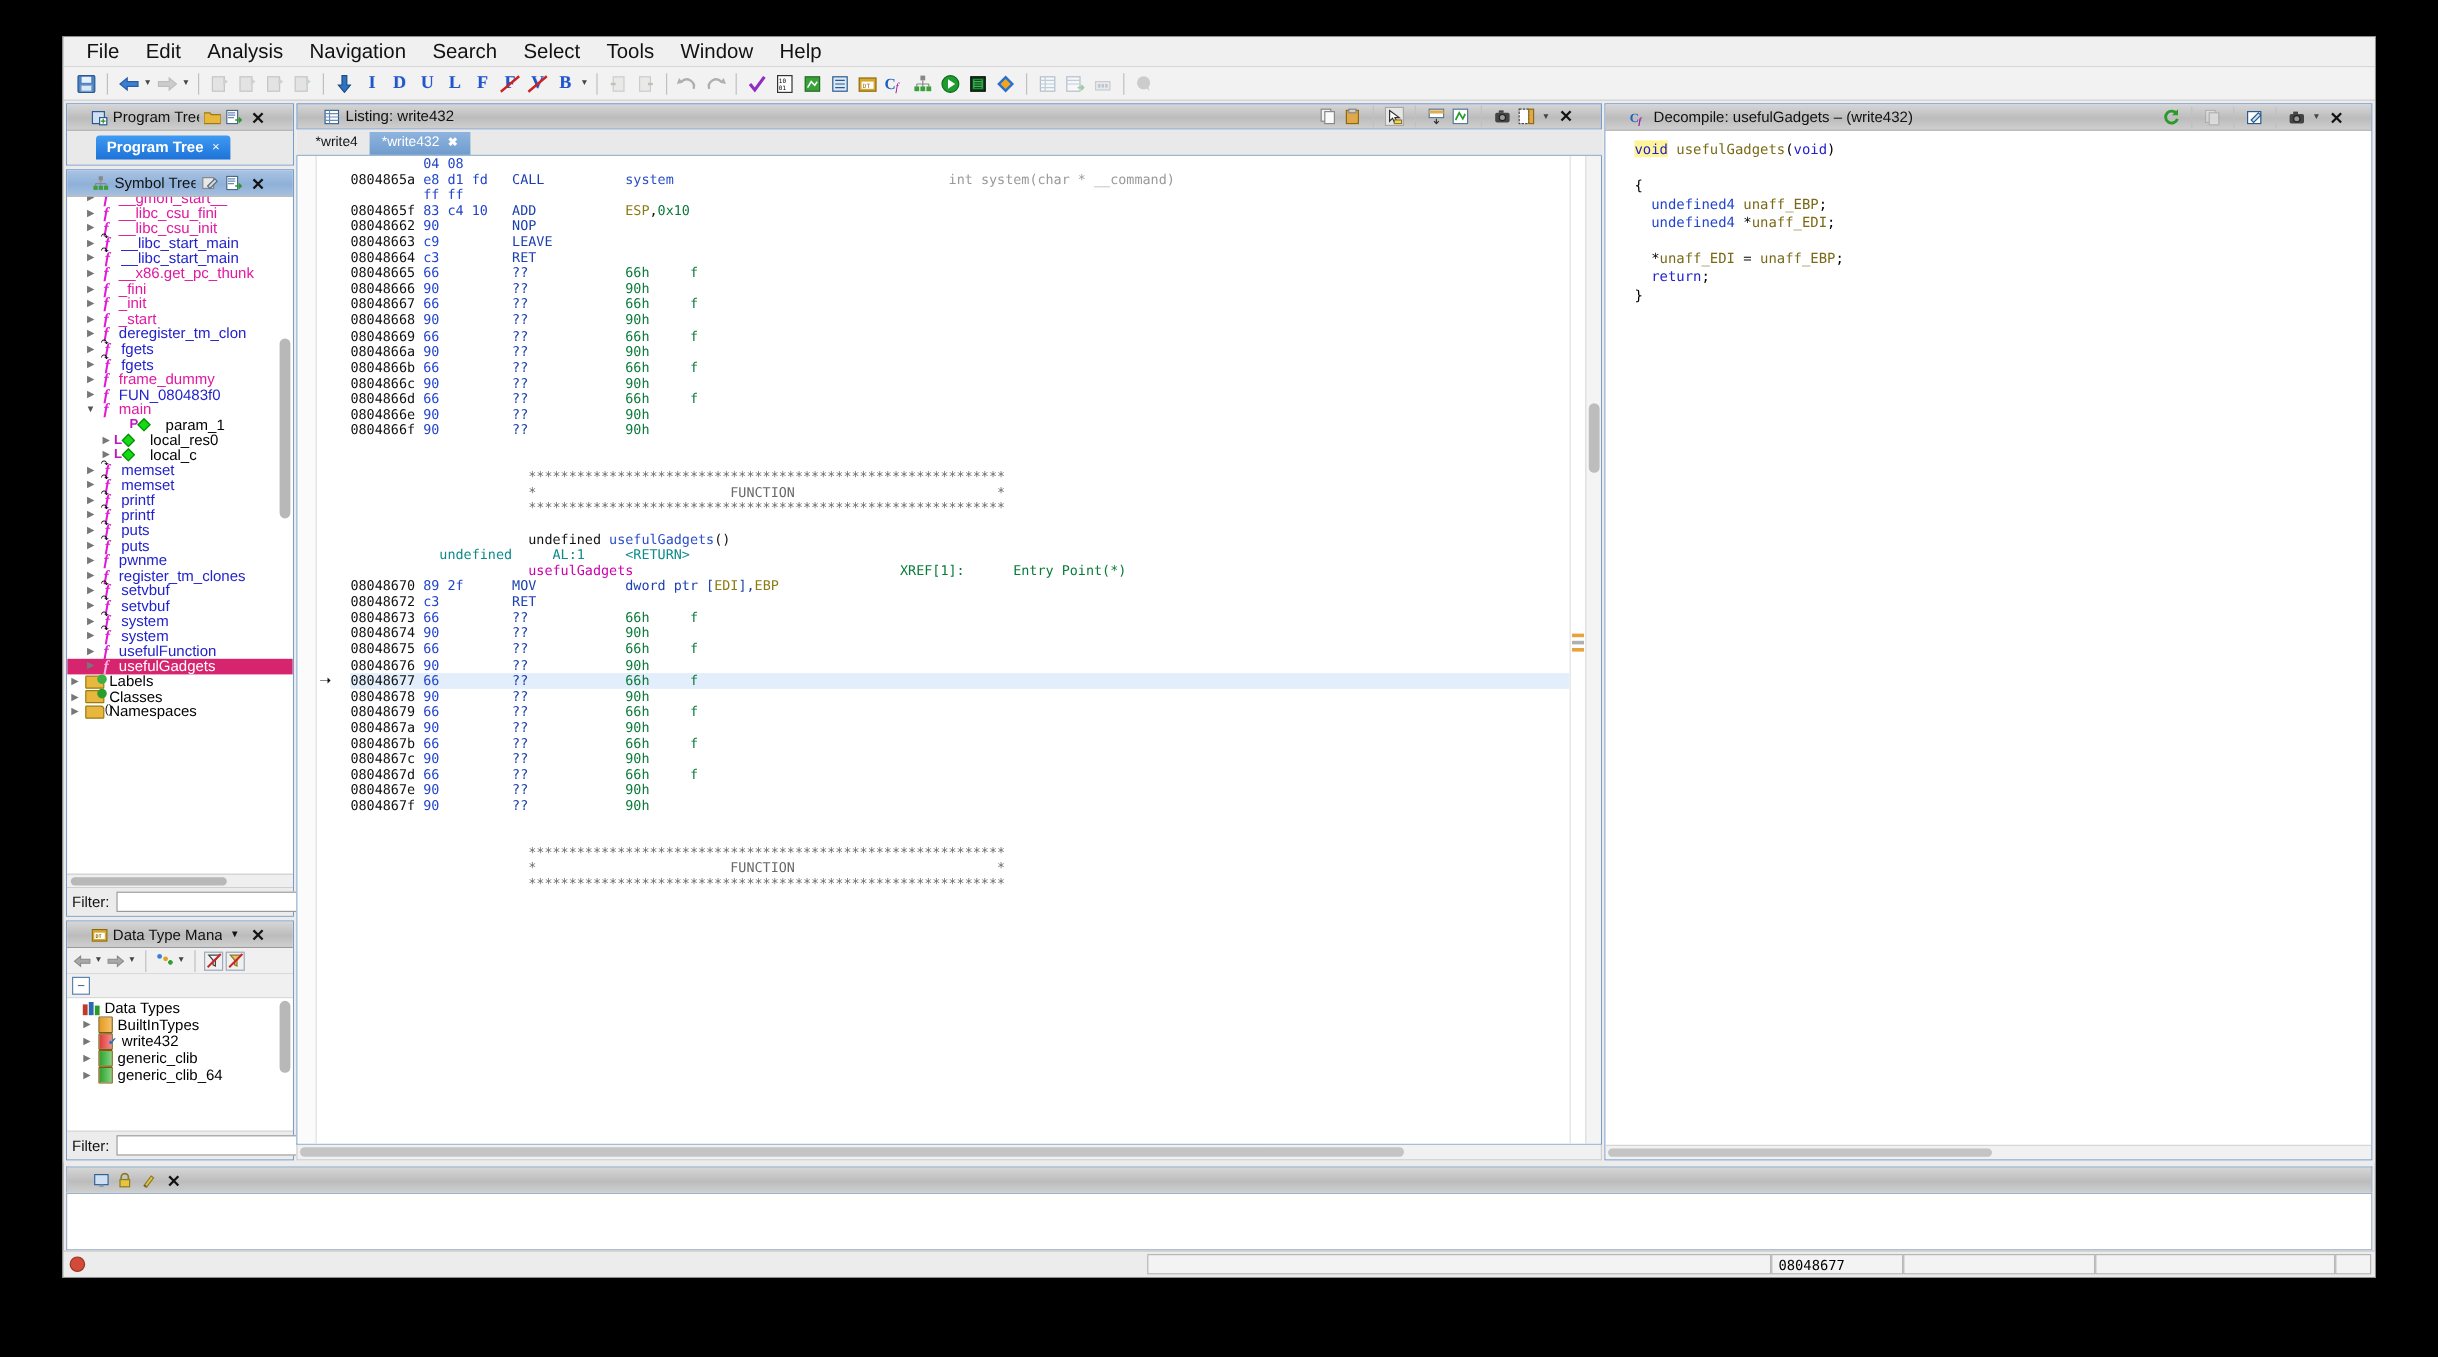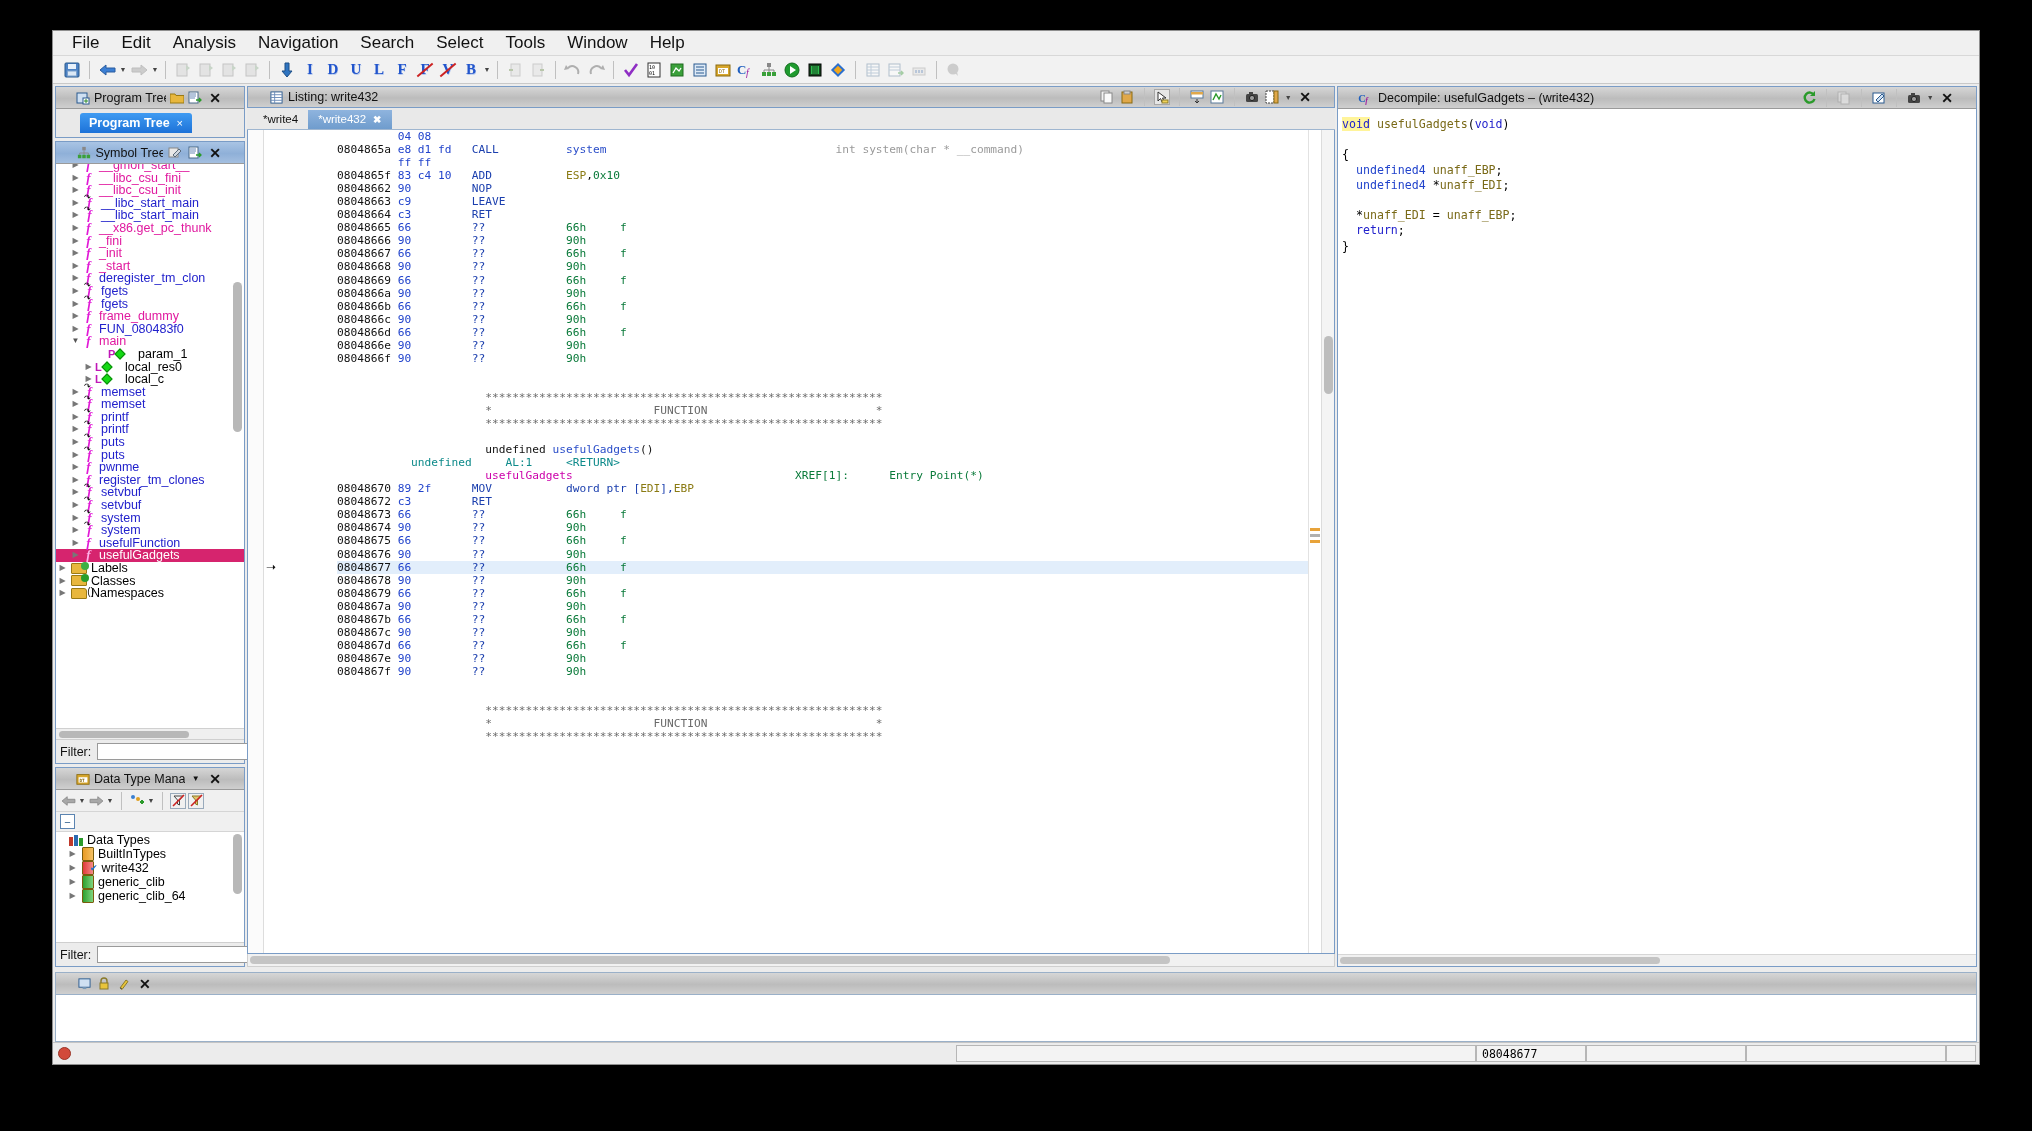--- a/index.html
+++ b/index.html
@@ -178,21 +178,21 @@
 
   .listing-wrap { flex:1 1 auto; display:flex; min-height:0; background:#fff;
                   border:1px solid #7a9cc6; border-top:none; }
   .list-margin { width: 16px; flex:0 0 16px; background:#fbfbfb; border-right:1px solid #ddd;
                  position:relative; }
   .list-area { flex:1 1 auto; position:relative; overflow:hidden; background:#fff;
                padding-left: 8px; }
   .arrow-col { width:20px; flex:0 0 20px; position:relative; background:#fff; }
   .code {
     font-family: "DejaVu Sans Mono", "Liberation Mono", monospace;
-    font-size: 11.2px; line-height: 13.05px; white-space: pre; margin-left: 45px;
+    font-size: 11.2px; line-height: 13.05px; white-space: pre;
   }
   .cl { height:13.05px; display:block; }
   .cl.hi { background:#e2eefb; }
   .addr { color:#111; }
   .byt { color:#2244cc; }
   .mnem { color:#1b3fae; }
   .reg { color:#8a7a12; }
   .num { color:#0a7a3a; }
   .cmt { color:#9a9a9a; }
   .star { color:#6a6a6a; }
@@ -203,21 +203,21 @@
   .scroll-r { width: 13px; flex:0 0 13px; background:#f4f4f4; border-left:1px solid #dcdcdc;
               position:relative; }
   .scroll-r .thumb { position:absolute; left:2px; width:9px; background:#bdbdbd; border-radius:5px;}
   .marker-col { width: 13px; flex:0 0 13px; background:#fff; border-left:1px solid #e2e2e2;
                 position:relative; }
   .listing-hs { height: 13px; flex:0 0 13px; background:#f1f1f1; border:1px solid #cfcfcf;
                 border-top:none; position:relative; }
   .listing-hs .th { position:absolute; top:2px; height:8px; background:#c4c4c4; border-radius:4px; }
 
   
-  .dec-body { flex:1 1 auto; background:#fff; padding: 8px 4px; overflow:hidden; }
+  .dec-body { flex:1 1 auto; background:#fff; padding: 8px 24px; overflow:hidden; }
   .dec-code { font-family:"DejaVu Sans Mono","Liberation Mono",monospace; font-size: 11.6px;
               line-height: 15.2px; white-space: pre; }
   .kw { color:#2222cc; }
   .kw-hl { background:#fff49a; color:#2222cc; }
   .fn { color:#7a6a18; }
   .var { color:#7a6a18; }
   .typ { color:#2244cc; }
   .dec-hs { height: 12px; flex:0 0 12px; background:#f1f1f1; border-top:1px solid #d6d6d6;
             position:relative; }
   .dec-hs .th { position:absolute; left:2px; top:2px; height:7px; background:#c4c4c4; border-radius:4px;}

